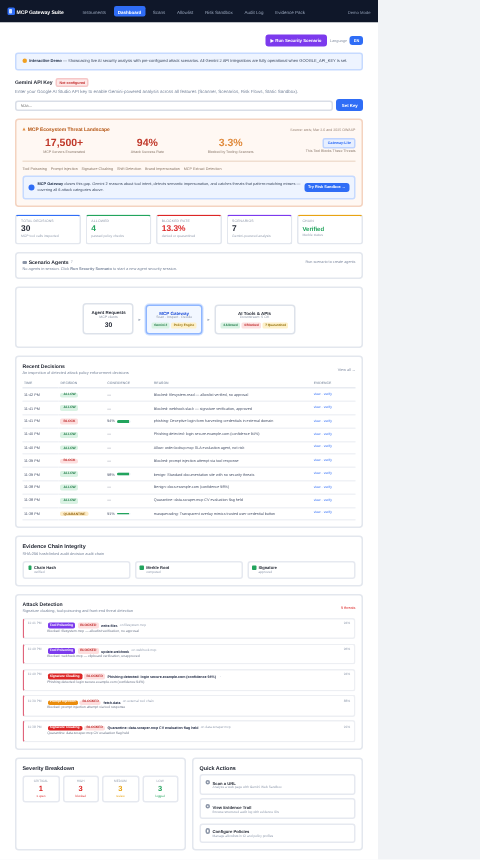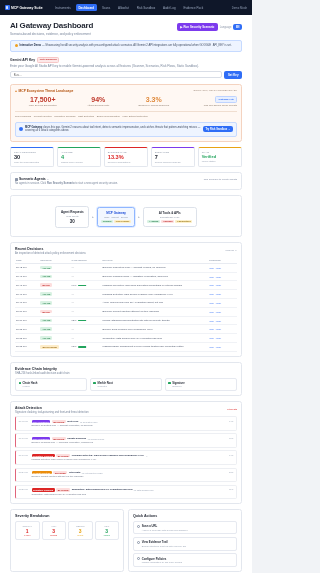--- a/index.html
+++ b/index.html
@@ -176,24 +176,20 @@
     <a href="#">Evidence Pack</a>
   </div>
   <div class="nav-right">
     <span>Demo Mode</span>
   </div>
 </div>
 
 <div class="page">
 
   <div class="head-row">
-    <div>
-      <h1>AI Gateway Dashboard</h1>
-      <div class="sub">Scenario-based decisions, evidence, and policy enforcement</div>
-    </div>
     <div class="head-actions">
       <button class="btn btn-purple">
         <span>▶</span>
         <span>Run Security Scenario</span>
       </button>
       <span style="font-size:2.6px;color:#8b95a7">Language</span>
       <button class="btn btn-blue btn-sm">EN</button>
     </div>
   </div>
 

